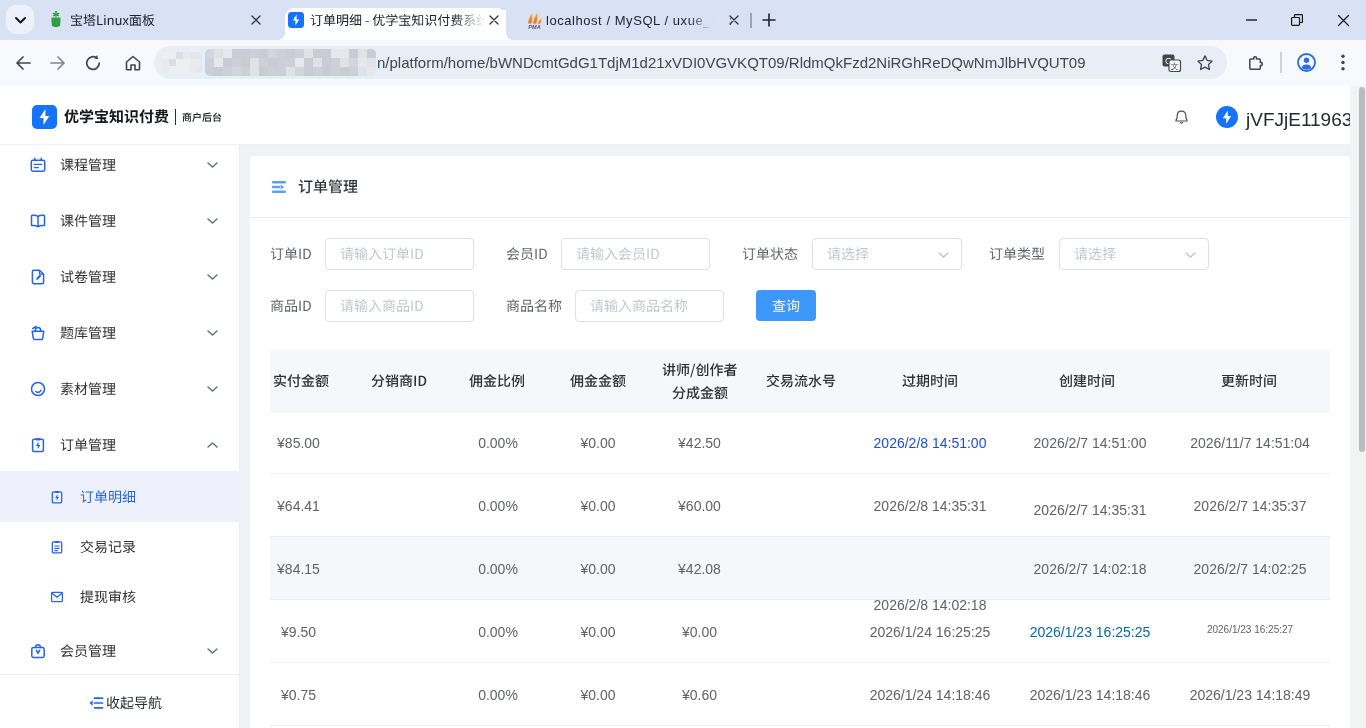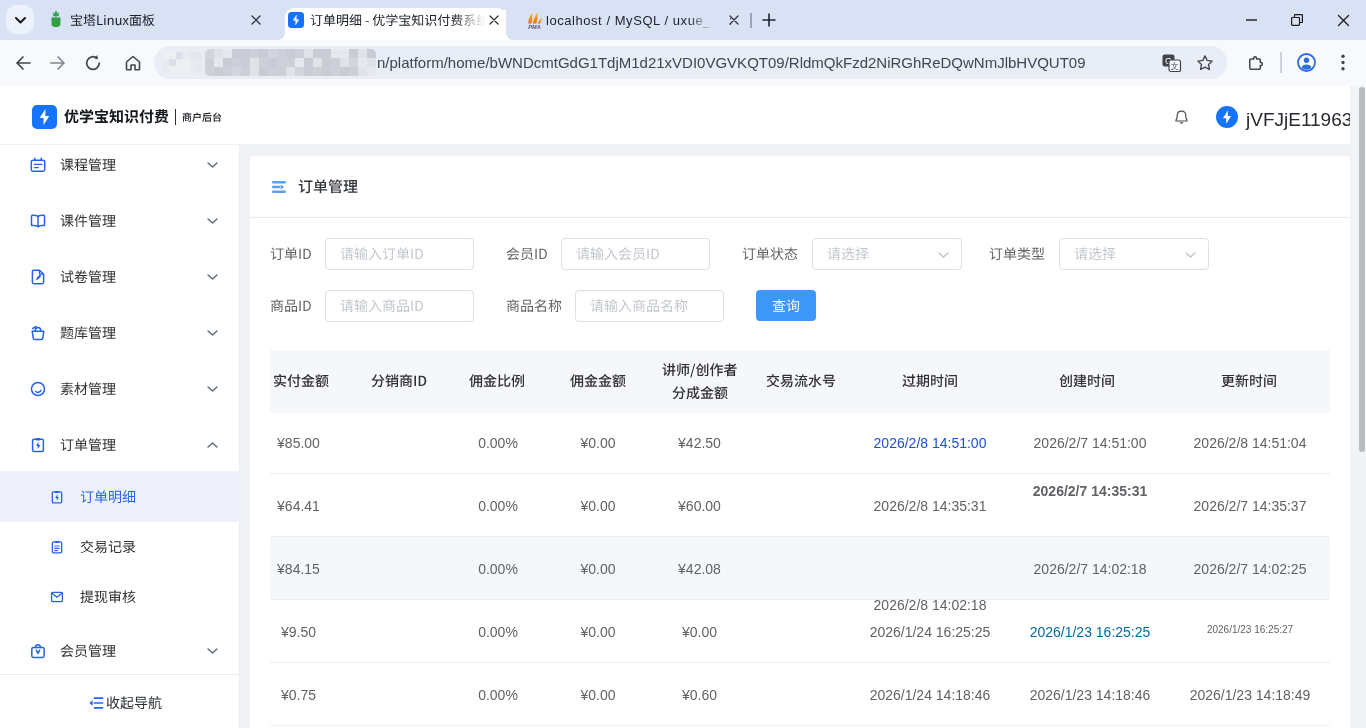--- a/index.html
+++ b/index.html
@@ -418,28 +418,28 @@
 <svg class="t" style="left:671.5px;top:397.5px;">
     <path d="M9.5 -11.6 8.3 -11.1C9 -9.6 10.2 -7.9 11.3 -6.6H3C4.2 -7.9 5.2 -9.5 5.9 -11.2L4.4 -11.6C3.6 -9.5 2.2 -7.5 0.5 -6.3C0.9 -6.1 1.4 -5.5 1.7 -5.3C2 -5.5 2.4 -5.9 2.7 -6.2V-5.3H5.2C4.9 -3.1 4.1 -1 0.9 0.1C1.2 0.4 1.5 0.9 1.7 1.2C5.3 -0.1 6.2 -2.6 6.6 -5.3H10C9.9 -2.1 9.7 -0.8 9.4 -0.4C9.2 -0.3 9 -0.3 8.8 -0.3C8.4 -0.3 7.6 -0.3 6.8 -0.3C7 0 7.2 0.6 7.2 1C8.1 1.1 8.9 1.1 9.4 1C9.9 1 10.2 0.8 10.6 0.4C11 -0.1 11.2 -1.8 11.4 -6L11.4 -6.4C11.8 -6 12.1 -5.7 12.5 -5.4C12.7 -5.8 13.2 -6.3 13.5 -6.5C12.1 -7.7 10.4 -9.8 9.5 -11.6Z M21.4 -11.8C21.4 -11 21.5 -10.3 21.5 -9.6H15.7V-5.6C15.7 -3.7 15.6 -1.3 14.4 0.4C14.7 0.6 15.3 1 15.6 1.3C16.8 -0.5 17 -3.3 17.1 -5.3H19.3C19.3 -3.2 19.2 -2.4 19 -2.2C18.9 -2.1 18.8 -2 18.6 -2C18.4 -2 17.8 -2.1 17.2 -2.1C17.4 -1.8 17.6 -1.3 17.6 -0.9C18.3 -0.8 18.9 -0.8 19.2 -0.9C19.6 -0.9 19.9 -1.1 20.2 -1.4C20.5 -1.8 20.5 -3 20.6 -6C20.6 -6.2 20.6 -6.6 20.6 -6.6H17.1V-8.3H21.6C21.8 -6.1 22.1 -4 22.6 -2.4C21.7 -1.4 20.7 -0.6 19.5 0C19.8 0.3 20.3 0.8 20.5 1.1C21.4 0.5 22.3 -0.2 23.1 -1C23.8 0.3 24.6 1.1 25.6 1.1C26.8 1.1 27.3 0.4 27.5 -2.1C27.1 -2.2 26.7 -2.5 26.3 -2.8C26.3 -1 26.1 -0.3 25.7 -0.3C25.1 -0.3 24.6 -1 24.1 -2.2C25.1 -3.6 26 -5.2 26.6 -7L25.2 -7.3C24.8 -6 24.3 -4.8 23.6 -3.8C23.3 -5.1 23.1 -6.6 22.9 -8.3H27.4V-9.6H25.9L26.6 -10.3C26.1 -10.8 25 -11.4 24.2 -11.8L23.4 -11C24.1 -10.6 25 -10 25.6 -9.6H22.9C22.8 -10.3 22.8 -11 22.8 -11.8Z M30.7 -3C31.2 -2.2 31.7 -1.1 31.9 -0.5L33.1 -1C32.9 -1.6 32.3 -2.7 31.7 -3.4ZM38.1 -3.4C37.8 -2.6 37.2 -1.6 36.8 -0.9L37.8 -0.4C38.2 -1.1 38.9 -2.1 39.4 -2.9ZM34.9 -12C33.6 -9.9 31 -8.3 28.4 -7.5C28.7 -7.2 29.1 -6.7 29.3 -6.3C30 -6.6 30.6 -6.8 31.3 -7.2V-6.5H34.3V-4.7H29.6V-3.5H34.3V-0.4H28.9V0.8H41.1V-0.4H35.7V-3.5H40.4V-4.7H35.7V-6.5H38.7V-7.3C39.4 -6.9 40.1 -6.6 40.8 -6.4C41 -6.7 41.4 -7.2 41.7 -7.5C39.6 -8.1 37.2 -9.5 35.8 -10.9L36.1 -11.4ZM38 -7.7H32.2C33.2 -8.3 34.2 -9.1 35 -10C35.9 -9.1 36.9 -8.3 38 -7.7Z M51.6 -6.8C51.6 -2.6 51.4 -0.7 48.3 0.3C48.6 0.5 48.9 1 49 1.2C52.4 0 52.7 -2.2 52.8 -6.8ZM52.3 -1C53.2 -0.4 54.4 0.6 55 1.1L55.7 0.2C55.1 -0.4 53.9 -1.2 53 -1.8ZM49.4 -8.5V-1.9H50.5V-7.5H53.8V-1.9H54.9V-8.5H52.3C52.5 -8.9 52.7 -9.4 52.9 -9.8H55.4V-11H49.2V-9.8H51.7C51.5 -9.4 51.4 -8.9 51.2 -8.5ZM44.9 -11.5C45 -11.2 45.2 -10.8 45.4 -10.5H42.7V-8.2H43.9V-9.4H47.8V-8.2H49V-10.5H46.8C46.6 -10.9 46.3 -11.4 46.1 -11.8ZM44 -5.7 44.9 -5.2C44.2 -4.7 43.3 -4.4 42.5 -4.1C42.6 -3.9 42.9 -3.2 43 -2.9L43.7 -3.2V1.1H44.9V0.7H47V1.1H48.2V-3.2H43.8C44.6 -3.6 45.4 -4 46.1 -4.6C46.9 -4.1 47.7 -3.6 48.2 -3.3L49.2 -4.2C48.6 -4.5 47.8 -4.9 47 -5.4C47.7 -6 48.2 -6.8 48.6 -7.7L47.9 -8.1L47.7 -8.1H45.6C45.8 -8.3 45.9 -8.6 46 -8.8L44.9 -9C44.4 -8.1 43.6 -7.1 42.4 -6.3C42.7 -6.2 43 -5.8 43.2 -5.5C43.9 -6 44.5 -6.5 44.9 -7.1H46.9C46.7 -6.7 46.3 -6.3 45.9 -6L44.8 -6.5ZM44.9 -0.4V-2.2H47V-0.4Z" fill="#303133"></path>
   </svg>
 <div style="position:absolute;left:270px;top:411px;width:1060px;height:63px;border-bottom:1px solid #ebeef5"></div>
 <span class="s" style="left:298.5px;top:435.6px;font-size:14.0px;color:#606266;transform:translateX(-50%);">¥85.00</span>
 <span class="s" style="left:498.0px;top:435.6px;font-size:14.0px;color:#606266;transform:translateX(-50%);">0.00%</span>
 <span class="s" style="left:598.0px;top:435.6px;font-size:14.0px;color:#606266;transform:translateX(-50%);">¥0.00</span>
 <span class="s" style="left:699.5px;top:435.6px;font-size:14.0px;color:#606266;transform:translateX(-50%);">¥42.50</span>
 <span class="s" style="left:930.0px;top:435.6px;font-size:14.0px;color:#1d4ed8;transform:translateX(-50%);">2026/2/8 14:51:00</span>
 <span class="s" style="left:1090.0px;top:435.6px;font-size:14.0px;color:#606266;transform:translateX(-50%);">2026/2/7 14:51:00</span>
-<span class="s" style="left:1250.0px;top:435.6px;font-size:14.0px;color:#606266;transform:translateX(-50%);">2026/2/8 14:51:04</span>
+<span class="s" style="left:1250.0px;top:435.6px;font-size:14.0px;color:#606266;transform:translateX(-50%);">2026/11/7 14:51:04</span>
 <div style="position:absolute;left:270px;top:474px;width:1060px;height:63px;border-bottom:1px solid #ebeef5"></div>
 <span class="s" style="left:298.5px;top:498.6px;font-size:14.0px;color:#606266;transform:translateX(-50%);">¥64.41</span>
 <span class="s" style="left:498.0px;top:498.6px;font-size:14.0px;color:#606266;transform:translateX(-50%);">0.00%</span>
 <span class="s" style="left:598.0px;top:498.6px;font-size:14.0px;color:#606266;transform:translateX(-50%);">¥0.00</span>
 <span class="s" style="left:699.5px;top:498.6px;font-size:14.0px;color:#606266;transform:translateX(-50%);">¥60.00</span>
 <span class="s" style="left:930.0px;top:498.6px;font-size:14.0px;color:#606266;transform:translateX(-50%);">2026/2/8 14:35:31</span>
-<span class="s" style="left:1090.0px;top:484px;font-size:14.0px;color:#606266;transform:translateX(-50%);font-weight:bold;">2026/2/7 14:35:31</span>
+<span class="s" style="left:1090.0px;top:503px;font-size:14.0px;color:#606266;transform:translateX(-50%);">2026/2/7 14:35:31</span>
 <span class="s" style="left:1250.0px;top:498.6px;font-size:14.0px;color:#606266;transform:translateX(-50%);">2026/2/7 14:35:37</span>
 <div style="position:absolute;left:270px;top:537px;width:1060px;height:63px;background:#f5f7fa;border-bottom:1px solid #ebeef5"></div>
 <span class="s" style="left:298.5px;top:561.6px;font-size:14.0px;color:#606266;transform:translateX(-50%);">¥84.15</span>
 <span class="s" style="left:498.0px;top:561.6px;font-size:14.0px;color:#606266;transform:translateX(-50%);">0.00%</span>
 <span class="s" style="left:598.0px;top:561.6px;font-size:14.0px;color:#606266;transform:translateX(-50%);">¥0.00</span>
 <span class="s" style="left:699.5px;top:561.6px;font-size:14.0px;color:#606266;transform:translateX(-50%);">¥42.08</span>
 <span class="s" style="left:930.0px;top:561.6px;font-size:14.0px;color:#606266;transform:translateX(-50%);margin-top:36px;">2026/2/8 14:02:18</span>
 <span class="s" style="left:1090.0px;top:561.6px;font-size:14.0px;color:#606266;transform:translateX(-50%);">2026/2/7 14:02:18</span>
 <span class="s" style="left:1250.0px;top:561.6px;font-size:14.0px;color:#606266;transform:translateX(-50%);">2026/2/7 14:02:25</span>
 <div style="position:absolute;left:270px;top:600px;width:1060px;height:63px;border-bottom:1px solid #ebeef5"></div>

